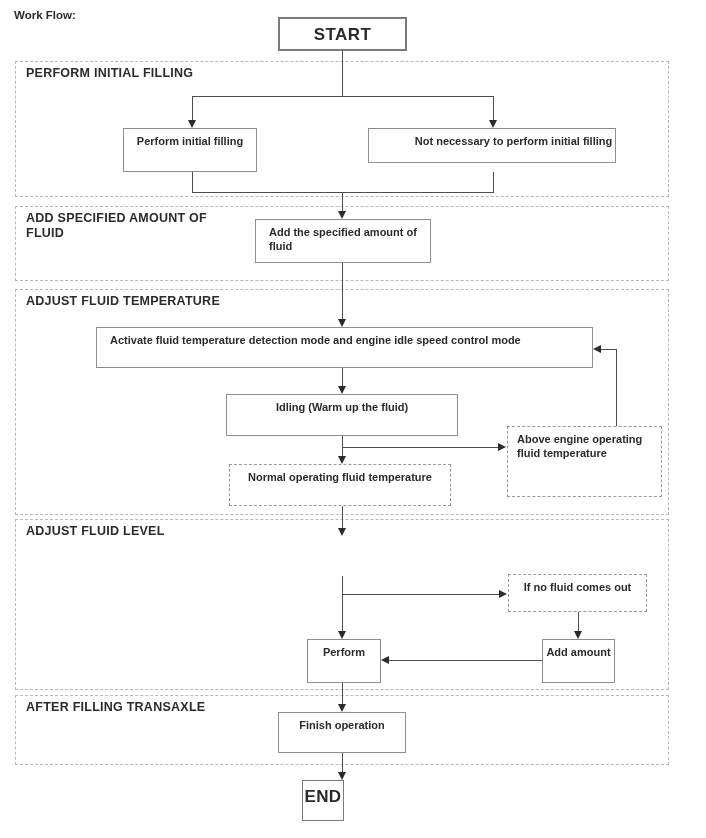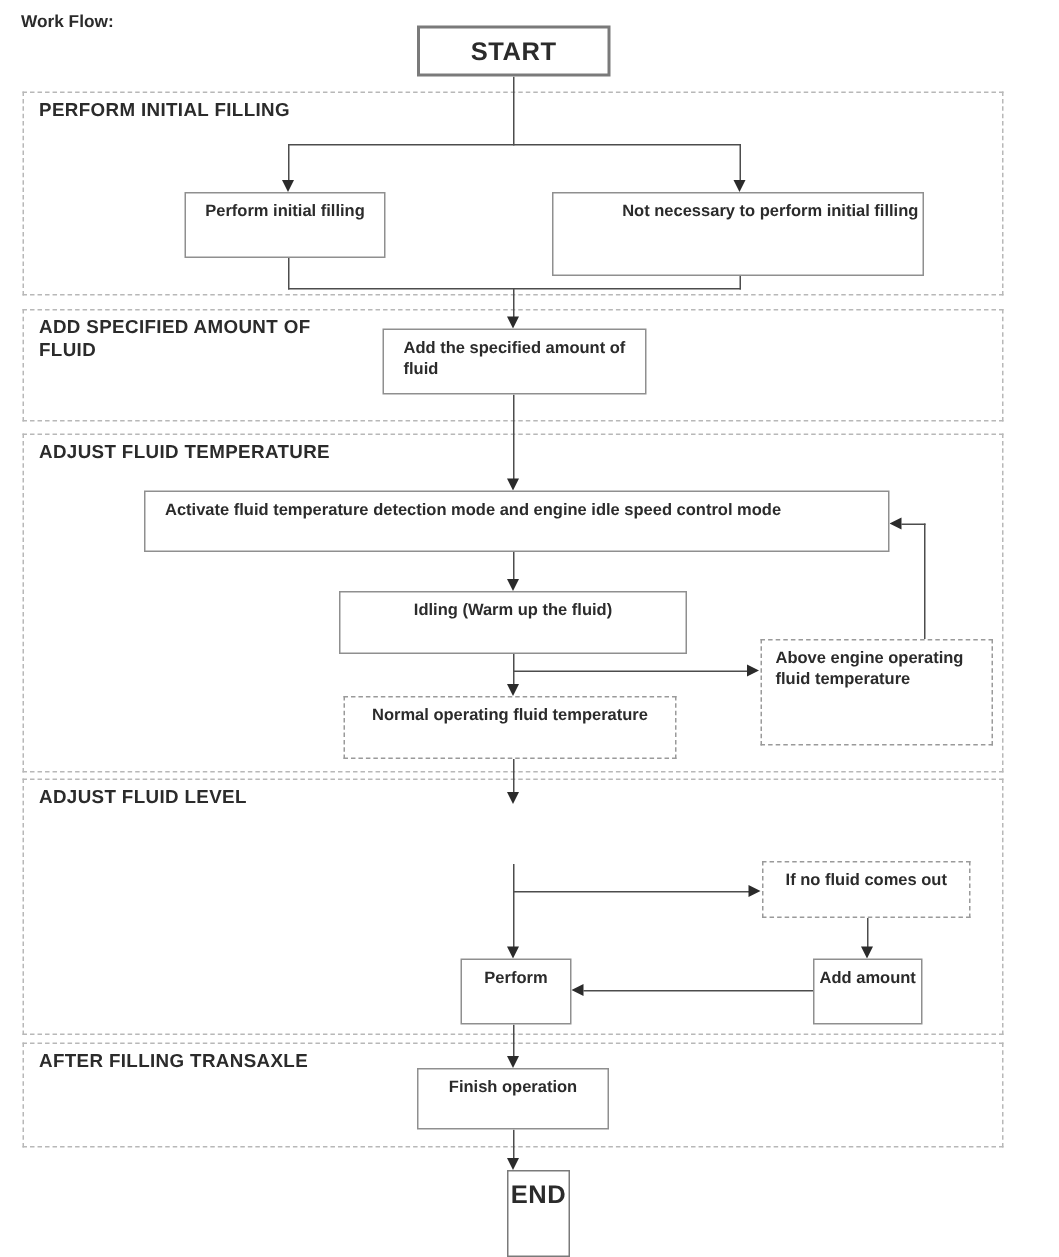--- a/index.html
+++ b/index.html
@@ -91,25 +91,25 @@
   <div class="arr arr-d" style="left:574px;top:631px;"></div>
   <div class="arr arr-d" style="left:338px;top:704px;"></div>
   <div class="arr arr-d" style="left:338px;top:772px;"></div>
   <div class="arr arr-r" style="left:498px;top:443px;"></div>
   <div class="arr arr-r" style="left:499px;top:590px;"></div>
   <div class="arr arr-l" style="left:593px;top:345px;"></div>
   <div class="arr arr-l" style="left:381px;top:656px;"></div>
 
   <div class="node terminal" style="left:278px;top:17px;width:129px;height:34px;">START</div>
   <div class="node" style="left:123px;top:128px;width:134px;height:44px;">Perform initial filling</div>
-  <div class="node" style="left:368px;top:128px;width:248px;height:56px;padding-left:43px;">Not necessary to perform initial filling</div>
+  <div class="node" style="left:368px;top:128px;width:248px;height:35px;padding-left:43px;">Not necessary to perform initial filling</div>
   <div class="node ta-l" style="left:255px;top:219px;width:176px;height:44px;">Add the specified amount of fluid</div>
   <div class="node ta-l" style="left:96px;top:327px;width:497px;height:41px;">Activate fluid temperature detection mode and engine idle speed control mode</div>
   <div class="node" style="left:226px;top:394px;width:232px;height:42px;">Idling (Warm up the fluid)</div>
   <div class="node dashed ta-l" style="left:507px;top:426px;width:155px;height:71px;padding-left:9px;">Above engine operating fluid temperature</div>
   <div class="node dashed" style="left:229px;top:464px;width:222px;height:42px;background:#fff;">Normal operating fluid temperature</div>
   <div class="node dashed" style="left:508px;top:574px;width:139px;height:38px;background:#fff;">If no fluid comes out</div>
   <div class="node" style="left:307px;top:639px;width:74px;height:44px;">Perform</div>
   <div class="node" style="left:542px;top:639px;width:73px;height:44px;">Add amount</div>
   <div class="node" style="left:278px;top:712px;width:128px;height:41px;">Finish operation</div>
-  <div class="node terminal" style="left:338px;top:780px;width:42px;height:58px;border-width:1px;">END</div>
+  <div class="node terminal" style="left:302px;top:780px;width:42px;height:41px;border-width:1px;">END</div>
 
 </div>
 
 </body></html>

